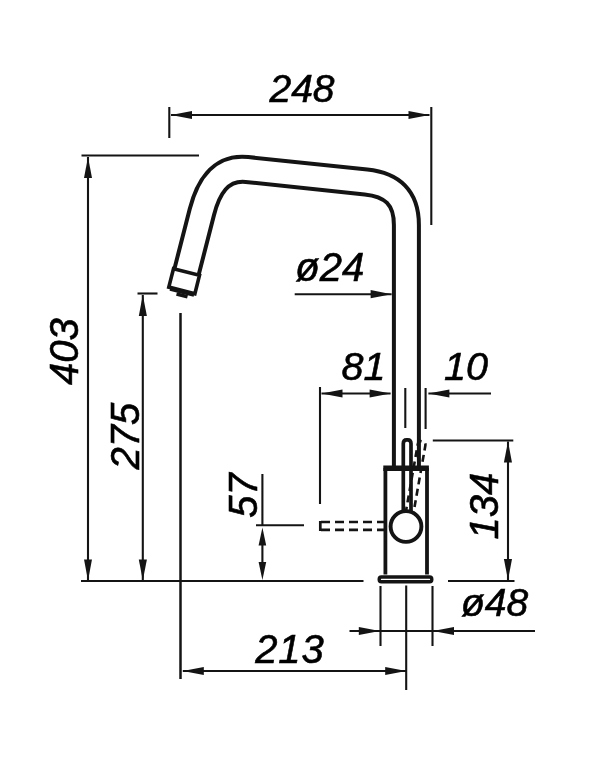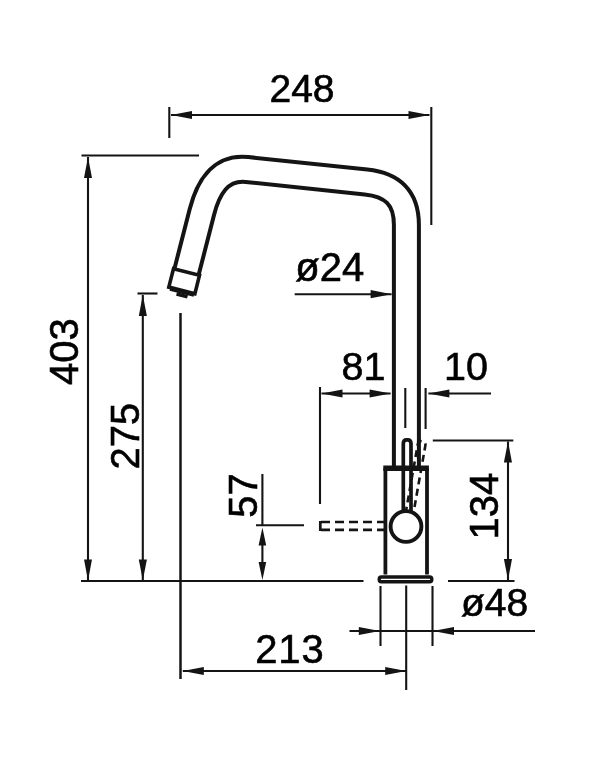--- a/index.html
+++ b/index.html
@@ -1,16 +1,16 @@
 <!DOCTYPE html>
 <html><head>
 <meta charset="utf-8">
 <style>
   html,body{margin:0;padding:0;background:#fff;}
-  .wrap{width:600px;height:759px;position:relative;background:#fff;overflow:hidden;}
+  .wrap{width:600px;height:759px;position:relative;background:#fff;overflow:hidden;font-style:italic;}
   svg{position:absolute;left:0;top:0;}
   text{font-family:"Liberation Sans", sans-serif;fill:#000;stroke:#000;stroke-width:0.6px;}
 </style>
 </head>
 <body>
 <div class="wrap">
 <svg width="600" height="759" viewBox="0 0 600 759">
   <g stroke="#141414" stroke-width="2.1" fill="none">
 
     <line x1="171" y1="115" x2="429.5" y2="115"></line>

